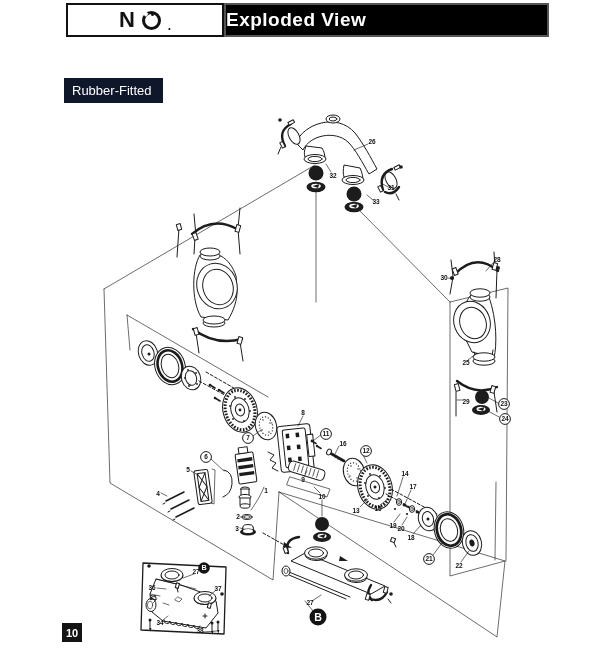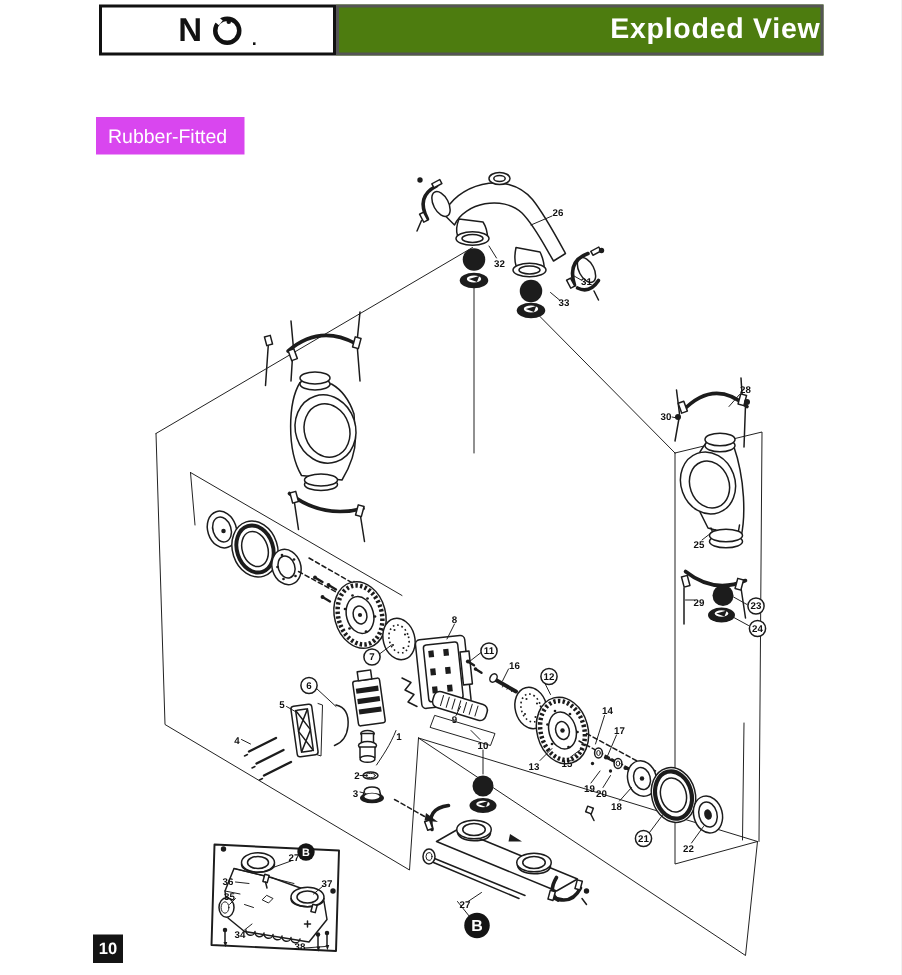--- a/index.html
+++ b/index.html
@@ -8,25 +8,25 @@
   
   .header{position:absolute;left:66px;top:3px;width:483px;height:34px;display:flex;}
   .logo-box{width:158px;height:100%;box-sizing:border-box;border:2px solid #111;background:#fff;
             display:flex;align-items:center;justify-content:center;}
   .logo-inner{display:flex;align-items:center;font-weight:bold;font-size:22px;letter-spacing:6px;color:#111;}
   .o-mark{position:relative;width:19px;height:19px;border:3.5px solid #111;border-radius:50%;
           box-sizing:border-box;margin:0 5px 0 1px;}
   .o-gap{position:absolute;left:-4px;top:-3px;width:7px;height:4px;background:#fff;transform:rotate(40deg);}
   .o-tick{position:absolute;left:6px;top:-1px;width:3px;height:3px;background:#111;border-radius:50%;}
   .logo-dot{font-size:12px;font-weight:bold;align-self:flex-end;margin-left:2px;letter-spacing:0;}
-  .title-box{flex:1;height:100%;box-sizing:border-box;background:#4d7c0f;border:2px solid #555;
-             display:flex;align-items:center;justify-content:flex-end;}
+  .title-box{flex:1;height:100%;box-sizing:border-box;background:#000000;border:2px solid #555;
+             display:flex;align-items:center;justify-content:flex-start;}
   .title-box span{color:#fff;font-weight:bold;font-size:19px;letter-spacing:.5px;}
   
-  .section-label{position:absolute;left:64px;top:78px;height:25px;background:#d946ef;color:#fff;
+  .section-label{position:absolute;left:64px;top:78px;height:25px;background:#0f172a;color:#fff;
                  font-size:13px;line-height:25px;padding:0 12px 0 8px;}
   
   .page-num{position:absolute;left:62px;top:623px;width:20px;height:19px;background:#141414;color:#fff;
             font-weight:bold;font-size:11px;display:flex;align-items:center;justify-content:center;}
   
   svg.diagram{position:absolute;left:0;top:0;}
   .ln{stroke:#1c1c1c;fill:none;stroke-width:1;stroke-linecap:round;stroke-linejoin:round}
   .thin{stroke-width:.65}
   .fw{fill:#fff;stroke:#1c1c1c;stroke-width:1;stroke-linejoin:round}
   .fb{fill:#1c1c1c;stroke:none}

